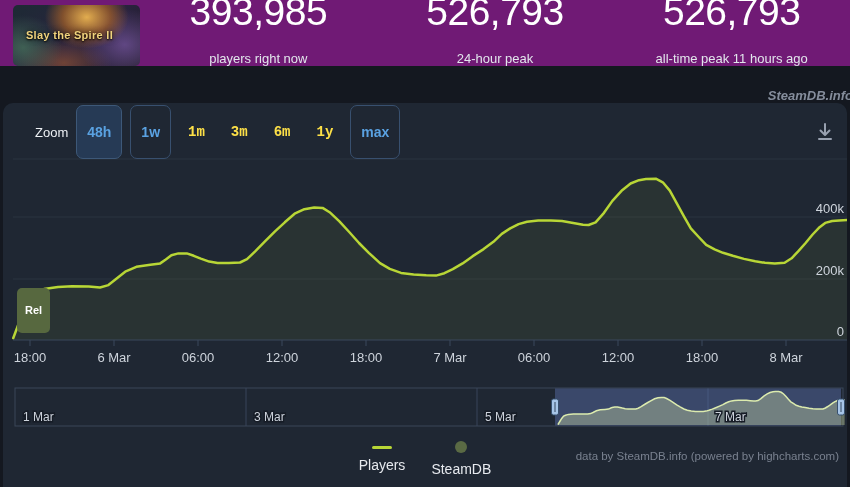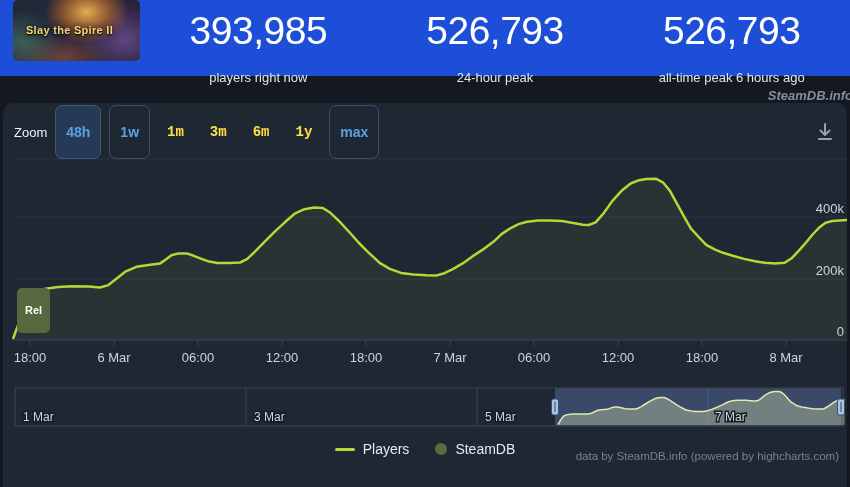--- a/index.html
+++ b/index.html
@@ -1,22 +1,22 @@
 <!DOCTYPE html>
 <html><head>
 <meta charset="utf-8">
 <style>
   html,body{margin:0;padding:0;background:#10141c;}
   *{box-sizing:border-box;}
   .page{position:relative;width:850px;height:487px;overflow:hidden;
         font-family:"Liberation Sans","DejaVu Sans",sans-serif;background:#141820;}
 
   
-  .header{position:absolute;top:0;left:0;width:850px;height:76px;background:#1d4ed8;
-          display:flex;align-items:flex-start;}
+  .header{position:absolute;top:0;left:0;width:850px;height:66px;background:#701a75;
+          display:flex;align-items:flex-end;}
   .capsule{position:relative;margin-left:13px;width:127px;height:61px;border-radius:5px;
            overflow:hidden;flex:0 0 auto;cursor:pointer;
            background:
              radial-gradient(ellipse 60px 45px at 58% 20%, rgba(236,180,80,.95) 0%, rgba(160,95,40,.75) 40%, rgba(0,0,0,0) 70%),
              radial-gradient(ellipse 70px 55px at 88% 65%, rgba(110,80,150,.8) 0%, rgba(0,0,0,0) 65%),
              radial-gradient(ellipse 60px 50px at 8% 70%, rgba(70,110,90,.8) 0%, rgba(0,0,0,0) 65%),
              radial-gradient(ellipse 80px 40px at 40% 95%, rgba(140,80,50,.7) 0%, rgba(0,0,0,0) 60%),
              linear-gradient(135deg,#1d2a34 0%,#2a2340 55%,#241e2c 100%);}
   .capsule-title{position:absolute;left:0;right:14px;top:50%;transform:translateY(-50%);
            text-align:center;color:#f0d37d;font-weight:bold;font-size:11px;line-height:1.05;
@@ -28,35 +28,35 @@
 
   
   .watermark{position:absolute;top:88px;right:-3px;height:16px;color:#858d9c;
              font-size:13px;font-style:italic;font-weight:bold;line-height:15px;}
 
   
   .panel{position:absolute;top:103px;left:3px;width:844px;height:384px;background:#1f2733;
          border-radius:10px 10px 0 0;}
   .toolbar{position:absolute;top:15px;left:11px;right:11px;height:28px;
            display:flex;align-items:center;}
-  .zoom-label{color:#eef1f5;font-size:13px;margin-right:8px;}
+  .zoom-label{color:#eef1f5;font-size:13px;margin-right:8px;margin-left:21px;}
   .zbtn{font-family:inherit;font-size:14px;font-weight:bold;border-radius:7px;
         padding:17px 10px;margin-right:8px;background:transparent;border:1px solid transparent;
         color:#5aa2e2;cursor:pointer;line-height:18px;}
   .zbtn.active{background:#263a55;border-color:#3d5878;}
   .zbtn.outlined{border-color:#38506f;}
   .zbtn.disabled{color:#fde047;cursor:default;padding:3px 8px;font-family:Liberation Mono, monospace;}
   .dl{margin-left:auto;background:none;border:none;cursor:pointer;padding:0;width:22px;height:22px;}
 
   .rel-badge{position:absolute;left:14px;top:185px;background:#57683f;color:#fff;
              font-size:11px;font-weight:bold;padding:16px 8px;border-radius:5px;line-height:13px;}
 
   .legend{position:absolute;top:338px;left:0;width:100%;display:flex;justify-content:center;
           align-items:center;gap:10px;}
-  .legend-item{display:flex;align-items:center;gap:8px;cursor:pointer;margin:0 8px;}
+  .legend-item{display:flex;align-items:center;gap:8px;cursor:pointer;margin:0 8px;flex-direction:column;}
   .legend-line{width:20px;height:3px;border-radius:2px;background:#b8d636;}
   .legend-dot{width:12px;height:12px;border-radius:50%;background:#5a6a44;}
   .legend-text{color:#e6e9ee;font-size:14px;}
 
   .credits{position:absolute;top:347px;right:8px;color:#79818f;font-size:11.5px;cursor:pointer;}
 
   svg text{font-family:"Liberation Sans","DejaVu Sans",sans-serif;}
   .tick-text{fill:#ced4dc;font-size:13px;}
   .ylab{fill:#ced4dc;font-size:13px;}
   .navlab{fill:#cdd3dc;font-size:12px;paint-order:stroke;stroke:#161c26;stroke-width:3px;}
@@ -74,21 +74,21 @@
       <div class="stat">
         <div class="stat-value">393,985</div>
         <div class="stat-label">players right now</div>
       </div>
       <div class="stat">
         <div class="stat-value">526,793</div>
         <div class="stat-label">24-hour peak</div>
       </div>
       <div class="stat">
         <div class="stat-value">526,793</div>
-        <div class="stat-label">all-time peak 6 hours ago</div>
+        <div class="stat-label">all-time peak 11 hours ago</div>
       </div>
     </div>
   </div>
 
   <div class="watermark">SteamDB.info</div>
 
   <div class="panel">
 
     
     <svg width="844" height="384" viewBox="0 0 844 384">

